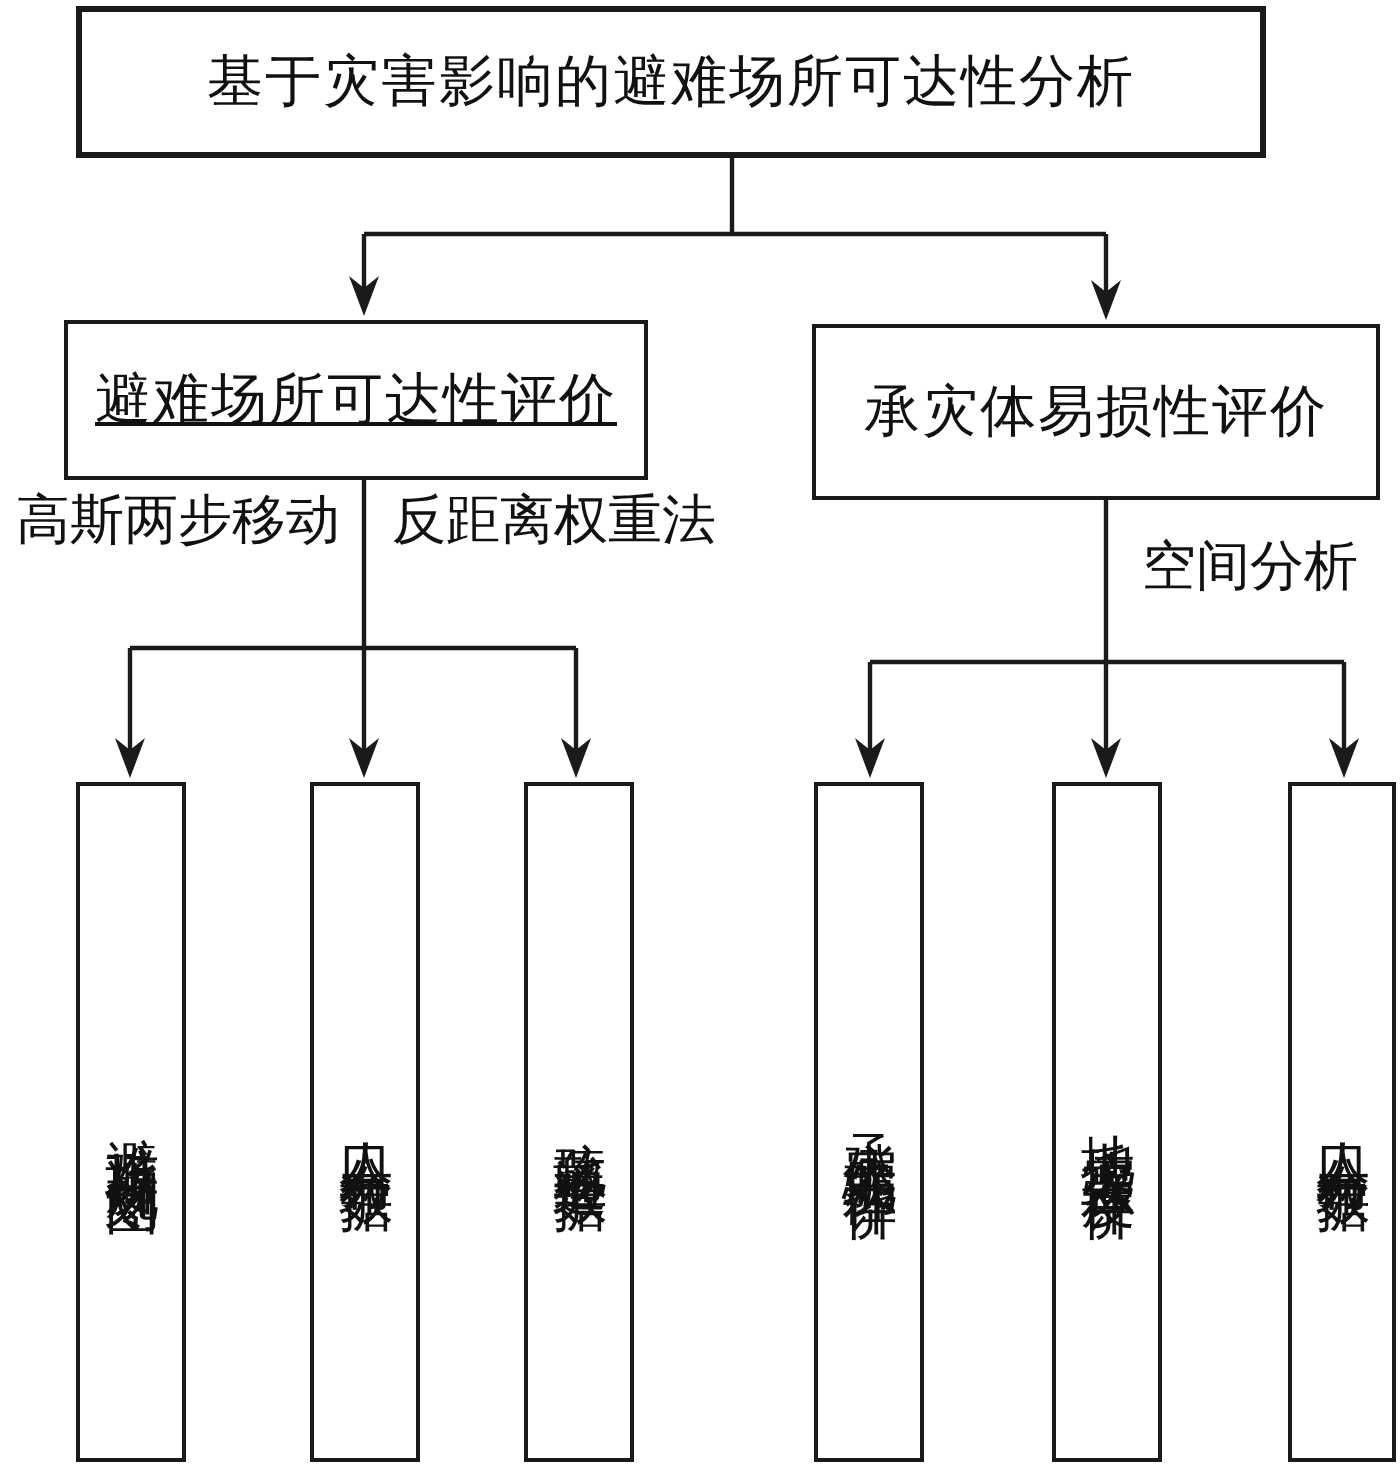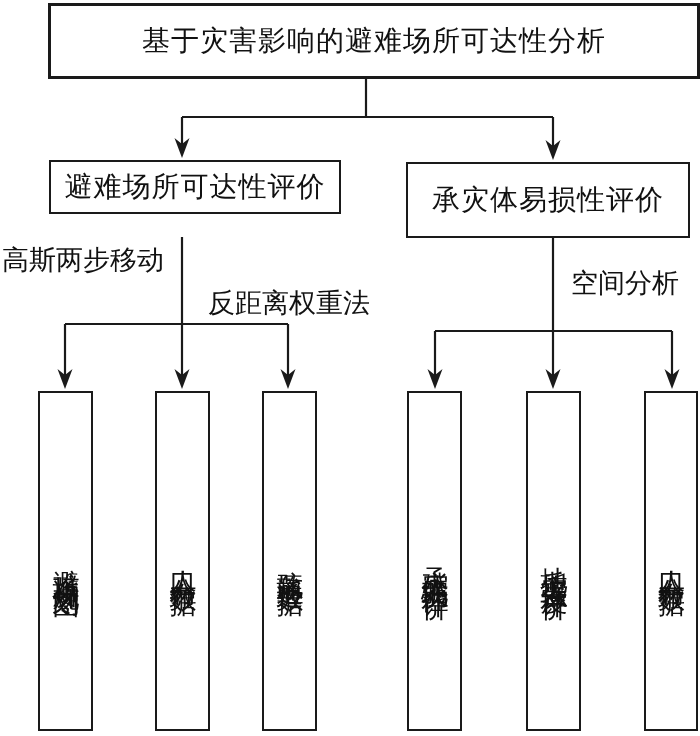--- a/index.html
+++ b/index.html
@@ -50,21 +50,21 @@
     writing-mode: vertical-rl;
     text-orientation: upright;
     letter-spacing: 4px;
     line-height: 1;
     white-space: nowrap;
   }
   .edge-label {
     position: absolute;
     font-size: 27px;
     line-height: 31px;
-    text-align: left;
+    text-align: right;
     white-space: nowrap;
   }
 </style>
 </head>
 <body>
 
 <div class="stage">
 
   <svg class="connectors" viewBox="0 0 700 736" xmlns="http://www.w3.org/2000/svg">
     <g stroke="#1a1a1a" stroke-width="2.2" fill="none">
@@ -91,35 +91,35 @@
       <path d="M553 160 L545.5 140 L553 146 L560.5 140 Z"></path>
       <path d="M65 389 L57.5 369 L65 375 L72.5 369 Z"></path>
       <path d="M182 389 L174.5 369 L182 375 L189.5 369 Z"></path>
       <path d="M288 389 L280.5 369 L288 375 L295.5 369 Z"></path>
       <path d="M435 389 L427.5 369 L435 375 L442.5 369 Z"></path>
       <path d="M553 389 L545.5 369 L553 375 L560.5 369 Z"></path>
       <path d="M672 389 L664.5 369 L672 375 L679.5 369 Z"></path>
     </g>
   </svg>
 
-  <div class="box root" style="left:48px; top:3px; width:652px; height:76px;">
+  <div class="box root" style="left:38px; top:3px; width:595px; height:76px;">
     <span>基于灾害影响的避难场所可达性分析</span>
   </div>
 
-  <div class="box level2" style="left:49px; top:160px; width:292px; height:54px;">
+  <div class="box level2" style="left:32px; top:160px; width:292px; height:80px;text-decoration:underline;">
     <span>避难场所可达性评价</span>
   </div>
-  <div class="box level2" style="left:406px; top:162px; width:284px; height:76px;">
+  <div class="box level2" style="left:406px; top:162px; width:284px; height:88px;">
     <span>承灾体易损性评价</span>
   </div>
 
   <div class="edge-label" style="left:2px; top:245px; width:168px;">
     <div>高斯两步移动</div>
   </div>
-  <div class="edge-label" style="left:208px; top:245px; width:168px;margin-top:43px;">
+  <div class="edge-label" style="left:190px; top:245px; width:168px;">
     <div>反距离权重法</div>
   </div>
   <div class="edge-label" style="left:565px; top:268px; width:120px; text-align:center;">
     <div>空间分析</div>
   </div>
 
   <div class="box leaf" style="left:38px; top:391px; width:55px; height:340px;">
     <span class="vtext">避难场所规划图</span>
   </div>
   <div class="box leaf" style="left:155px; top:391px; width:55px; height:340px;">

